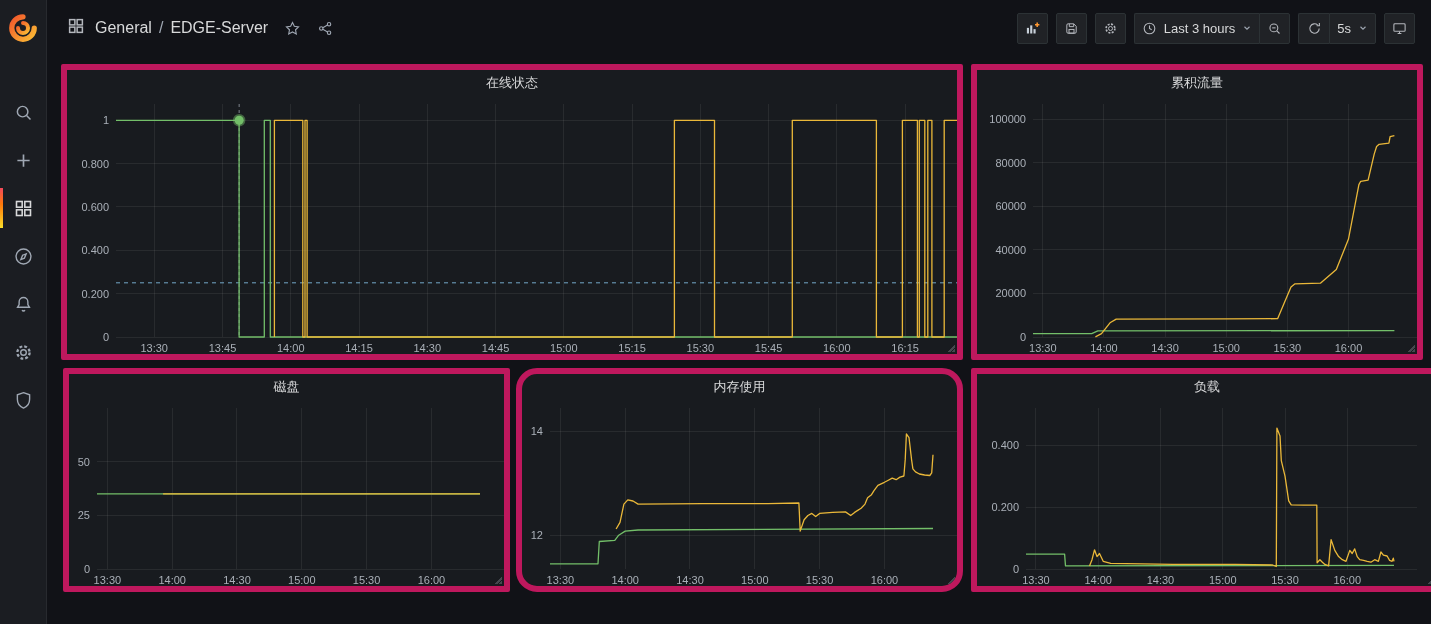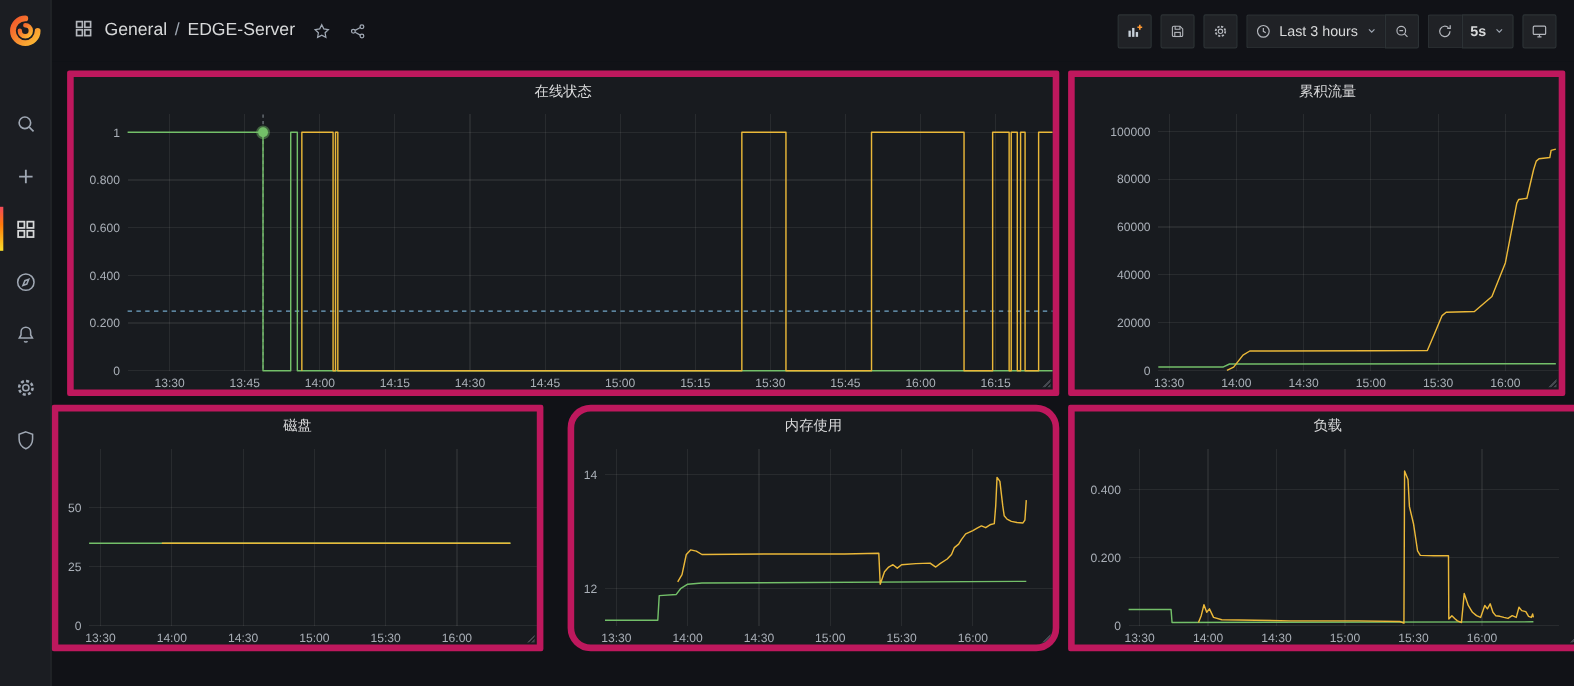--- a/index.html
+++ b/index.html
@@ -26,30 +26,30 @@
   .crumb-act{color:#9fa7b3;margin-left:6px;display:flex;align-items:center;cursor:pointer;}
   .crumb-act svg{width:17px;height:17px;}
   .toolbar{margin-left:auto;display:flex;gap:8px;}
   .tb-btn{height:31px;min-width:31px;display:flex;align-items:center;justify-content:center;gap:7px;
     background:#202226;border:1px solid #2c3235;border-radius:2px;color:#b4b7bd;padding:0 7px;cursor:pointer;
     font-size:13px;font-weight:500;}
   .tb-btn svg{width:15px;height:15px;}
   .tb-group{display:flex;align-items:stretch;}
   .tb-group .tb-btn{border-radius:0;}
   .tb-group .tb-btn:first-child{border-radius:2px 0 0 2px;border-right:none;}
-  .tb-group .tb-btn:last-child{border-radius:0 2px 2px 0;font-weight:bold;}
+  .tb-group .tb-btn:last-child{border-radius:0 2px 2px 0;}
   .tb-label{color:#d8d9da;white-space:nowrap;}
   .caret{width:10px!important;height:10px!important;color:#9fa7b3;}
   
   .dash{position:absolute;left:47px;top:56px;right:0;bottom:0;background:#111217;}
   .panel{position:absolute;background:#181b1f;border:6px solid #be185d;border-radius:2px;
     display:flex;flex-direction:column;overflow:hidden;}
   #p1{left:14px;top:8px;width:902px;height:296px;}
-  #p2{left:924px;top:8px;width:452px;height:296px;padding-left:20px;}
-  #p3{left:0;top:312px;width:447px;height:224px;}
+  #p2{left:924px;top:8px;width:452px;height:296px;}
+  #p3{left:16px;top:312px;width:447px;height:224px;}
   #p4{left:469px;top:312px;width:447px;height:224px;border-radius:21px;}
   #p5{left:924px;top:312px;width:472px;height:224px;}
   .panel-title{height:26px;flex:0 0 26px;display:flex;align-items:center;justify-content:center;
     color:#d8d9da;font-size:13px;font-weight:500;cursor:pointer;}
   .chart{flex:1 1 auto;position:relative;}
   .legend{flex:0 0 auto;padding:1px 8px 6px 27px;overflow:hidden;}
   .legend.row{display:flex;flex-direction:row;gap:26px;}
   .legend.column{display:flex;flex-direction:column;}
   .legend-item{display:flex;align-items:center;gap:8px;height:21px;white-space:nowrap;cursor:pointer;}
   .resize-handle{position:absolute;right:2px;bottom:2px;width:8px;height:8px;cursor:nwse-resize;

